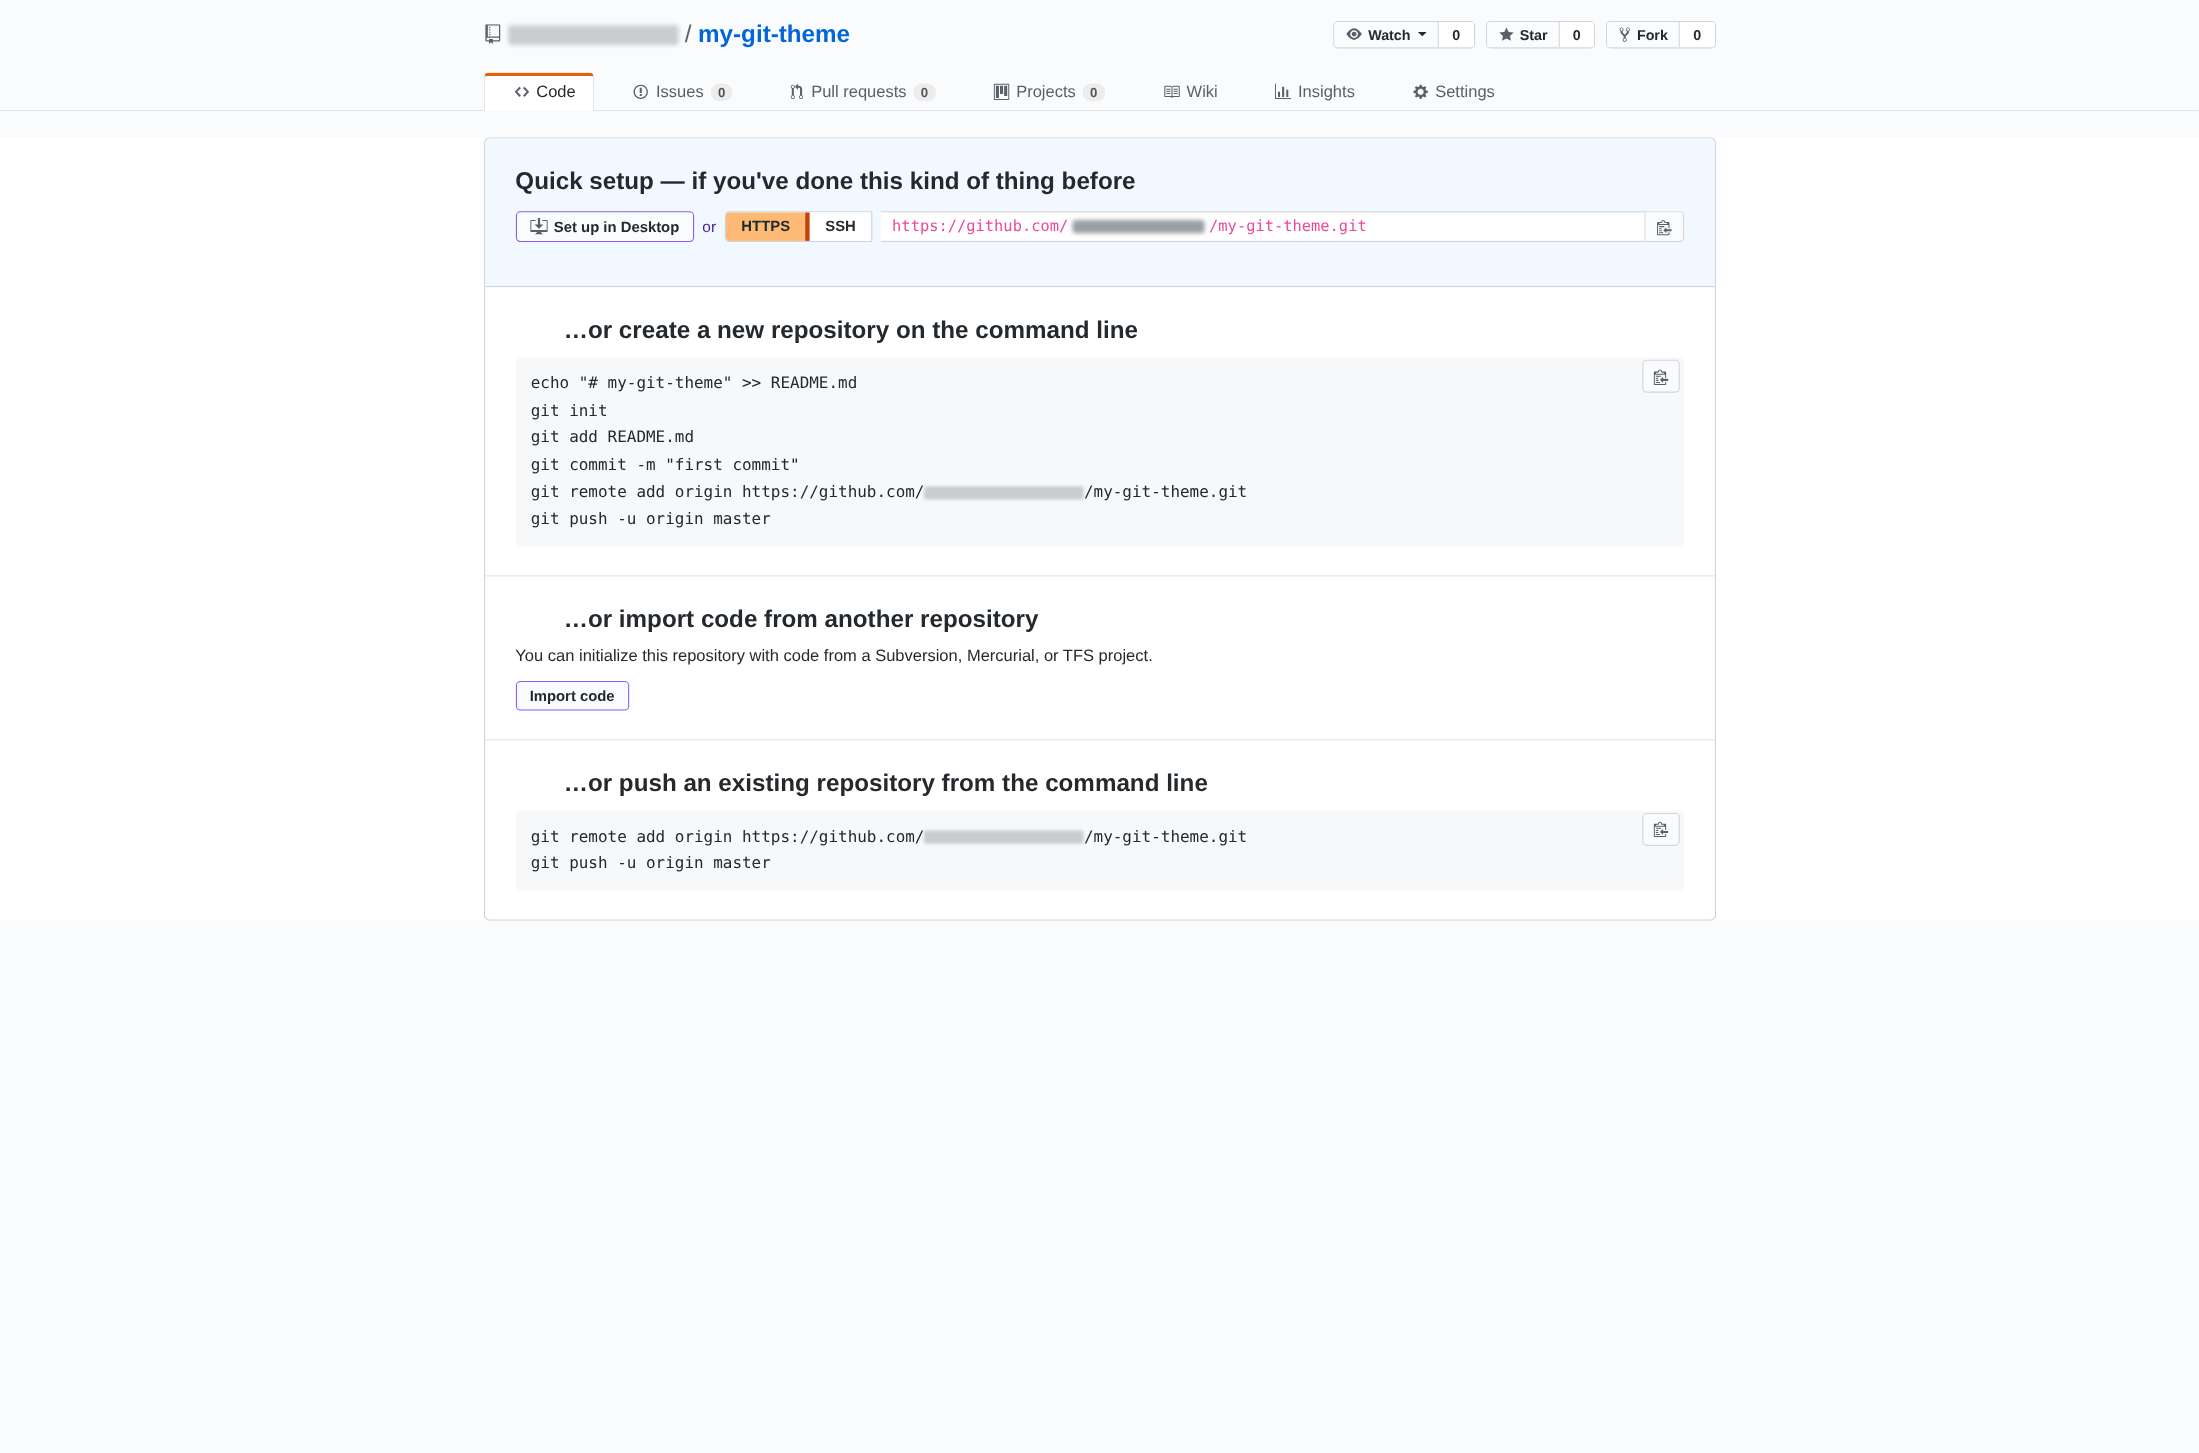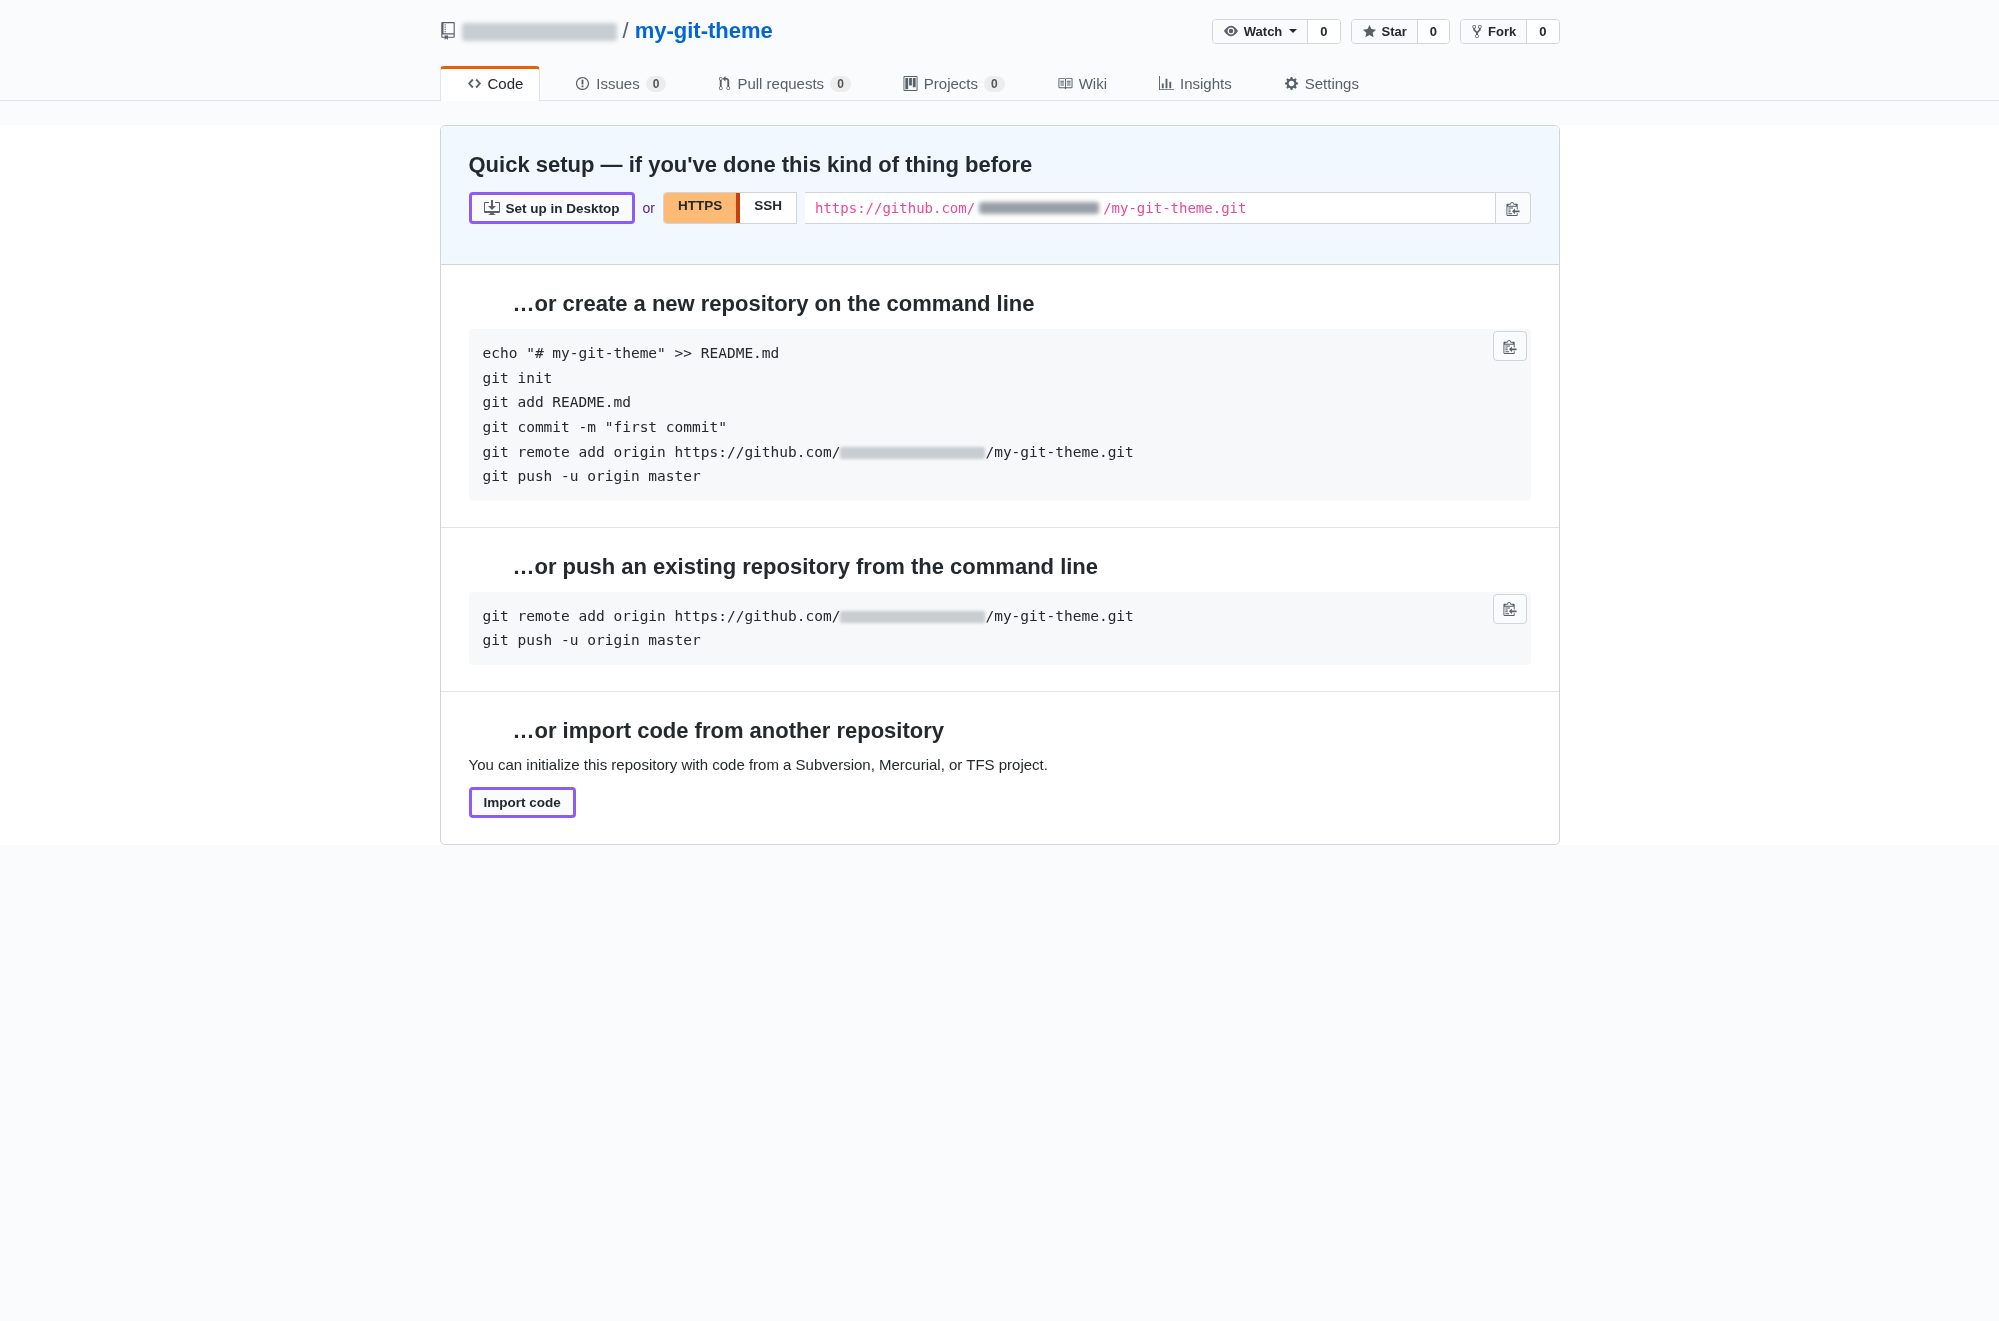--- a/index.html
+++ b/index.html
@@ -133,21 +133,21 @@
 .qs-row {
   display: flex;
   align-items: stretch;
   gap: 8px;
   margin-bottom: 14px;
 }
 .btn {
   display: inline-flex;
   align-items: center;
   gap: 6px;
-  border: 3px solid #8b5cf6;
+  border: 1px solid #8b5cf6;
   background: #fafbfc;
   padding: 5px 12px;
   font-size: 13.5px;
   font-weight: 600;
   border-radius: 4px;
   color: #24292e;
   cursor: pointer;
 }
 .or-text { align-self: center; color:#4c1d95; }
 .proto-group {
@@ -362,33 +362,33 @@
         </button>
         <div class="codeblock"><span>echo "# my-git-theme" &gt;&gt; README.md</span>
 <span>git init</span>
 <span>git add README.md</span>
 <span>git commit -m "first commit"</span>
 <span>git remote add origin https://github.com/</span><span class="red" style="width:145px"></span><span>/my-git-theme.git</span>
 <span>git push -u origin master</span></div>
       </div>
 
       <div class="section">
+        <h3>…or import code from another repository</h3>
+        <p>You can initialize this repository with code from a Subversion, Mercurial, or TFS project.</p>
+        <button class="btn">
+          <span>Import code</span>
+        </button>
+      </div>
+
+      <div class="section">
         <h3>…or push an existing repository from the command line</h3>
         <button class="copy-float">
           <svg class="octicon" width="14" height="15" viewBox="0 0 14 16">
               <path fill-rule="evenodd" d="M2 13h4v1H2v-1zm5-6H2v1h5V7zm2 3V8l-3 3 3 3v-2h5v-2H9zM4.5 9H2v1h2.5V9zM2 12h2.5v-1H2v1zm9 1h1v2c-.02.28-.11.52-.3.7-.19.18-.42.28-.7.3H1c-.55 0-1-.45-1-1V4c0-.55.45-1 1-1h3c0-1.11.89-2 2-2 1.11 0 2 .89 2 2h3c.55 0 1 .45 1 1v5h-1V6H1v9h10v-2zM2 5h8c0-.55-.45-1-1-1H8c-.55 0-1-.45-1-1s-.45-1-1-1-1 .45-1 1-.45 1-1 1H3c-.55 0-1 .45-1 1z"></path>
             </svg>
         </button>
         <div class="codeblock"><span>git remote add origin https://github.com/</span><span class="red" style="width:145px"></span><span>/my-git-theme.git</span>
 <span>git push -u origin master</span></div>
       </div>
 
-      <div class="section">
-        <h3>…or import code from another repository</h3>
-        <p>You can initialize this repository with code from a Subversion, Mercurial, or TFS project.</p>
-        <button class="btn">
-          <span>Import code</span>
-        </button>
-      </div>
-
     </div>
   </div>
 </div>
 
 </body></html>

